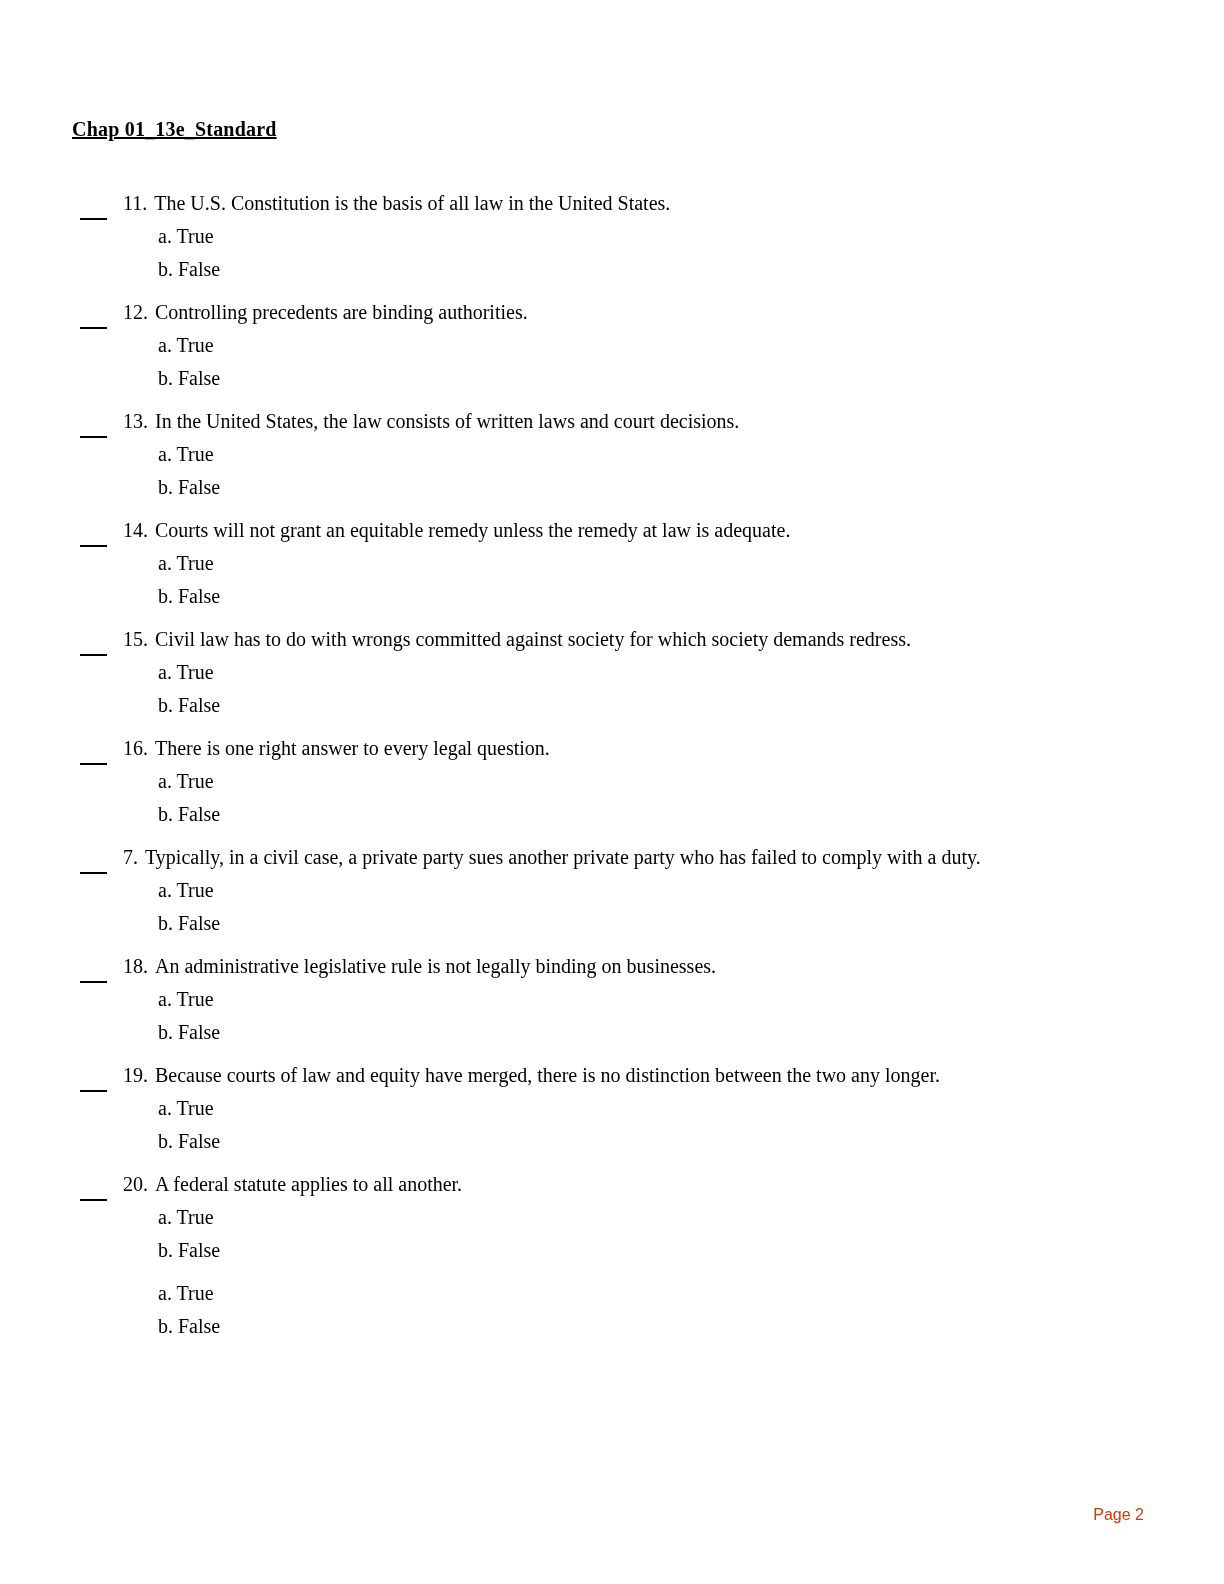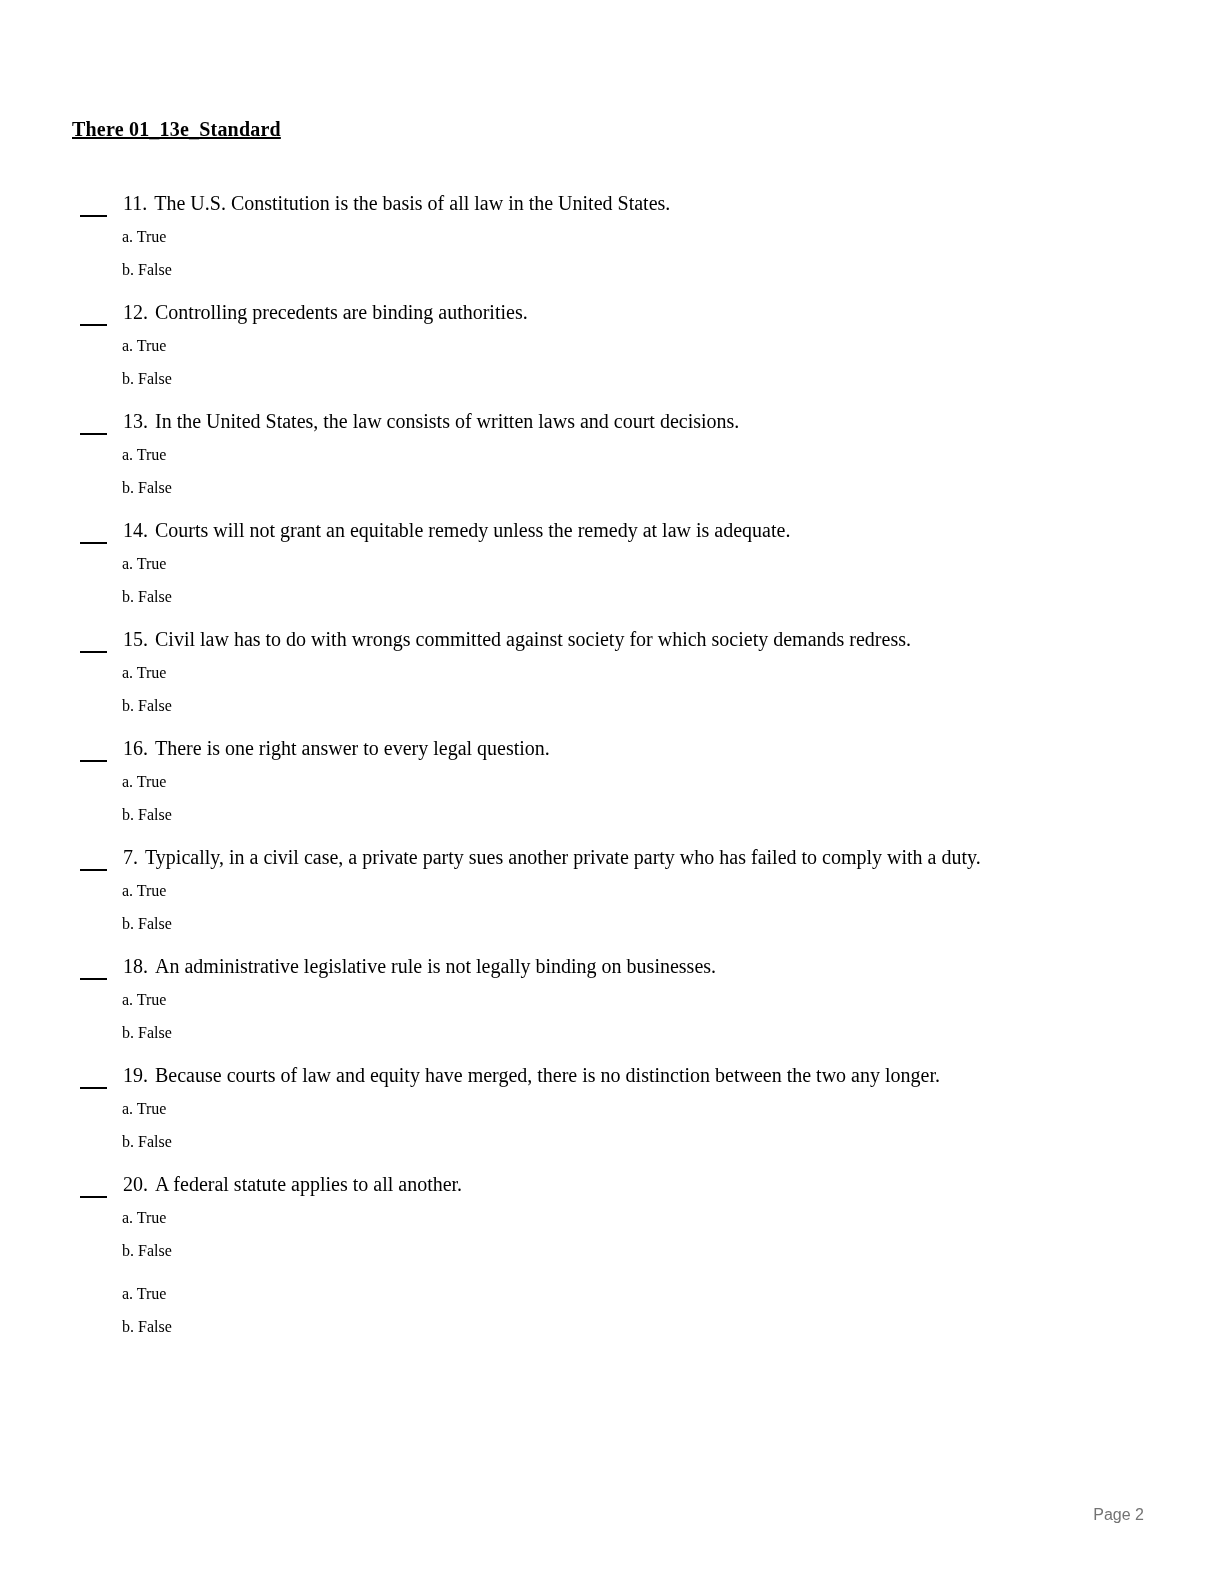--- a/index.html
+++ b/index.html
@@ -20,59 +20,59 @@
     font-weight: bold;
     text-decoration: underline;
     margin-bottom: 46px;
     letter-spacing: 0.2px;
   }
   .question {
     margin-bottom: 10px;
   }
   .q-row {
     display: flex;
-    align-items: center;
+    align-items: flex-end;
     padding-left: 8px;
     font-size: 20px;
     line-height: 33px;
   }
   .blank {
     flex: none;
     width: 27px;
     height: 26px;
     border-bottom: 2px solid #000;
   }
   .q-num {
     flex: none;
     padding: 0 7px 0 16px;
     white-space: pre;
   }
   .q-text {
     flex: 1;
   }
   .q-text .it { }
   .option {
-    margin-left: 50px;
-    font-size: 16px;
+    margin-left: 86px;
+    font-size: 20px;
     line-height: 33px;
   }
   .footer {
     position: absolute;
     right: 80px;
     bottom: 60px;
     font-family: "Liberation Sans", sans-serif;
     font-size: 16px;
-    color: #737373;
+    color: #c2410c;
   }
 </style>
 </head>
 <body>
 
 <div class="page">
-  <h1 class="doc-title">There 01_13e_Standard</h1>
+  <h1 class="doc-title">Chap 01_13e_Standard</h1>
   <div id="questions">
   <div class="question">
     <div class="q-row">
       <span class="blank"></span>
       <span class="q-num">11.</span>
       <span class="q-text"><span>The U.S. Constitution is the basis of all law in the United States.</span></span>
     </div>
     <div class="option">a. True</div>
     <div class="option">b. False</div>
   </div>

